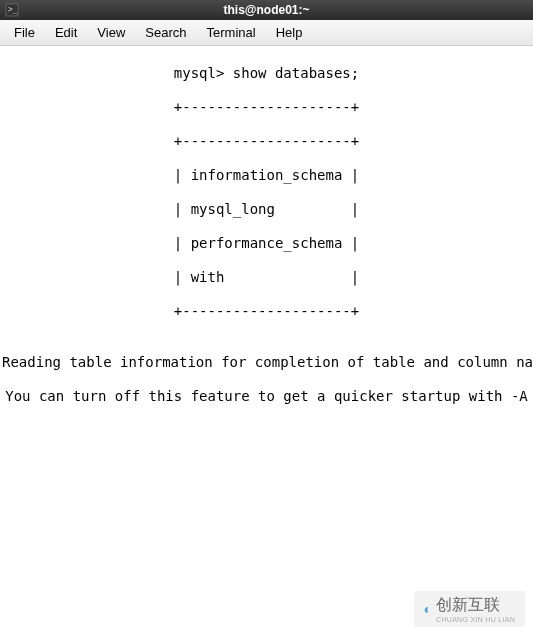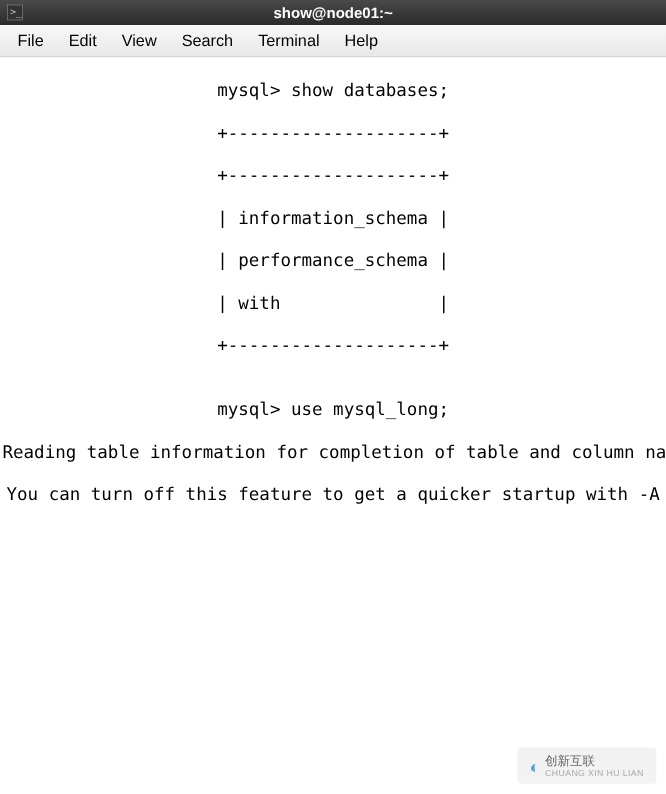--- a/index.html
+++ b/index.html
@@ -90,42 +90,42 @@
 </head>
 <body>
 
 <div class="titlebar">
   <span class="titlebar-icon">
     <svg width="14" height="14" viewBox="0 0 14 14">
       <rect x="1" y="1" width="12" height="12" fill="#333" stroke="#888" stroke-width="0.5"></rect>
       <text x="3" y="9" font-size="8" fill="#ccc" font-family="monospace">&gt;_</text>
     </svg>
   </span>
-  <span class="window-title">show@node01:~</span>
+  <span class="window-title">this@node01:~</span>
 </div>
 
 <div class="menubar">
   <span class="menu-item">File</span>
   <span class="menu-item">Edit</span>
   <span class="menu-item">View</span>
   <span class="menu-item">Search</span>
   <span class="menu-item">Terminal</span>
   <span class="menu-item">Help</span>
 </div>
 
 <div class="terminal-content">
 <div class="terminal-line">mysql&gt; show databases;</div>
 <div class="terminal-line">+--------------------+</div>
 <div class="terminal-line">+--------------------+</div>
 <div class="terminal-line">| information_schema |</div>
+<div class="terminal-line">| mysql_long         |</div>
 <div class="terminal-line">| performance_schema |</div>
 <div class="terminal-line">| with               |</div>
 <div class="terminal-line">+--------------------+</div>
 <div class="terminal-line"></div>
-<div class="terminal-line">mysql&gt; use mysql_long;</div>
 <div class="terminal-line">Reading table information for completion of table and column names</div>
 <div class="terminal-line">You can turn off this feature to get a quicker startup with -A</div>
 <div class="terminal-line"></div>
 
 
 
 
 
 
 <div class="terminal-line"></div>
@@ -136,16 +136,16 @@
 
 
 
 <div class="terminal-line"></div>
 
 </div>
 
 <div class="watermark">
   <span class="watermark-icon">◐</span>
   <span>
-    <div style="font-size:10px; color:#666;">创新互联</div>
+    <div style="font-size:16px; color:#666;">创新互联</div>
     <div style="font-size:7px; color:#aaa; letter-spacing:0.3px;">CHUANG XIN HU LIAN</div>
   </span>
 </div>
 
 </body></html>

